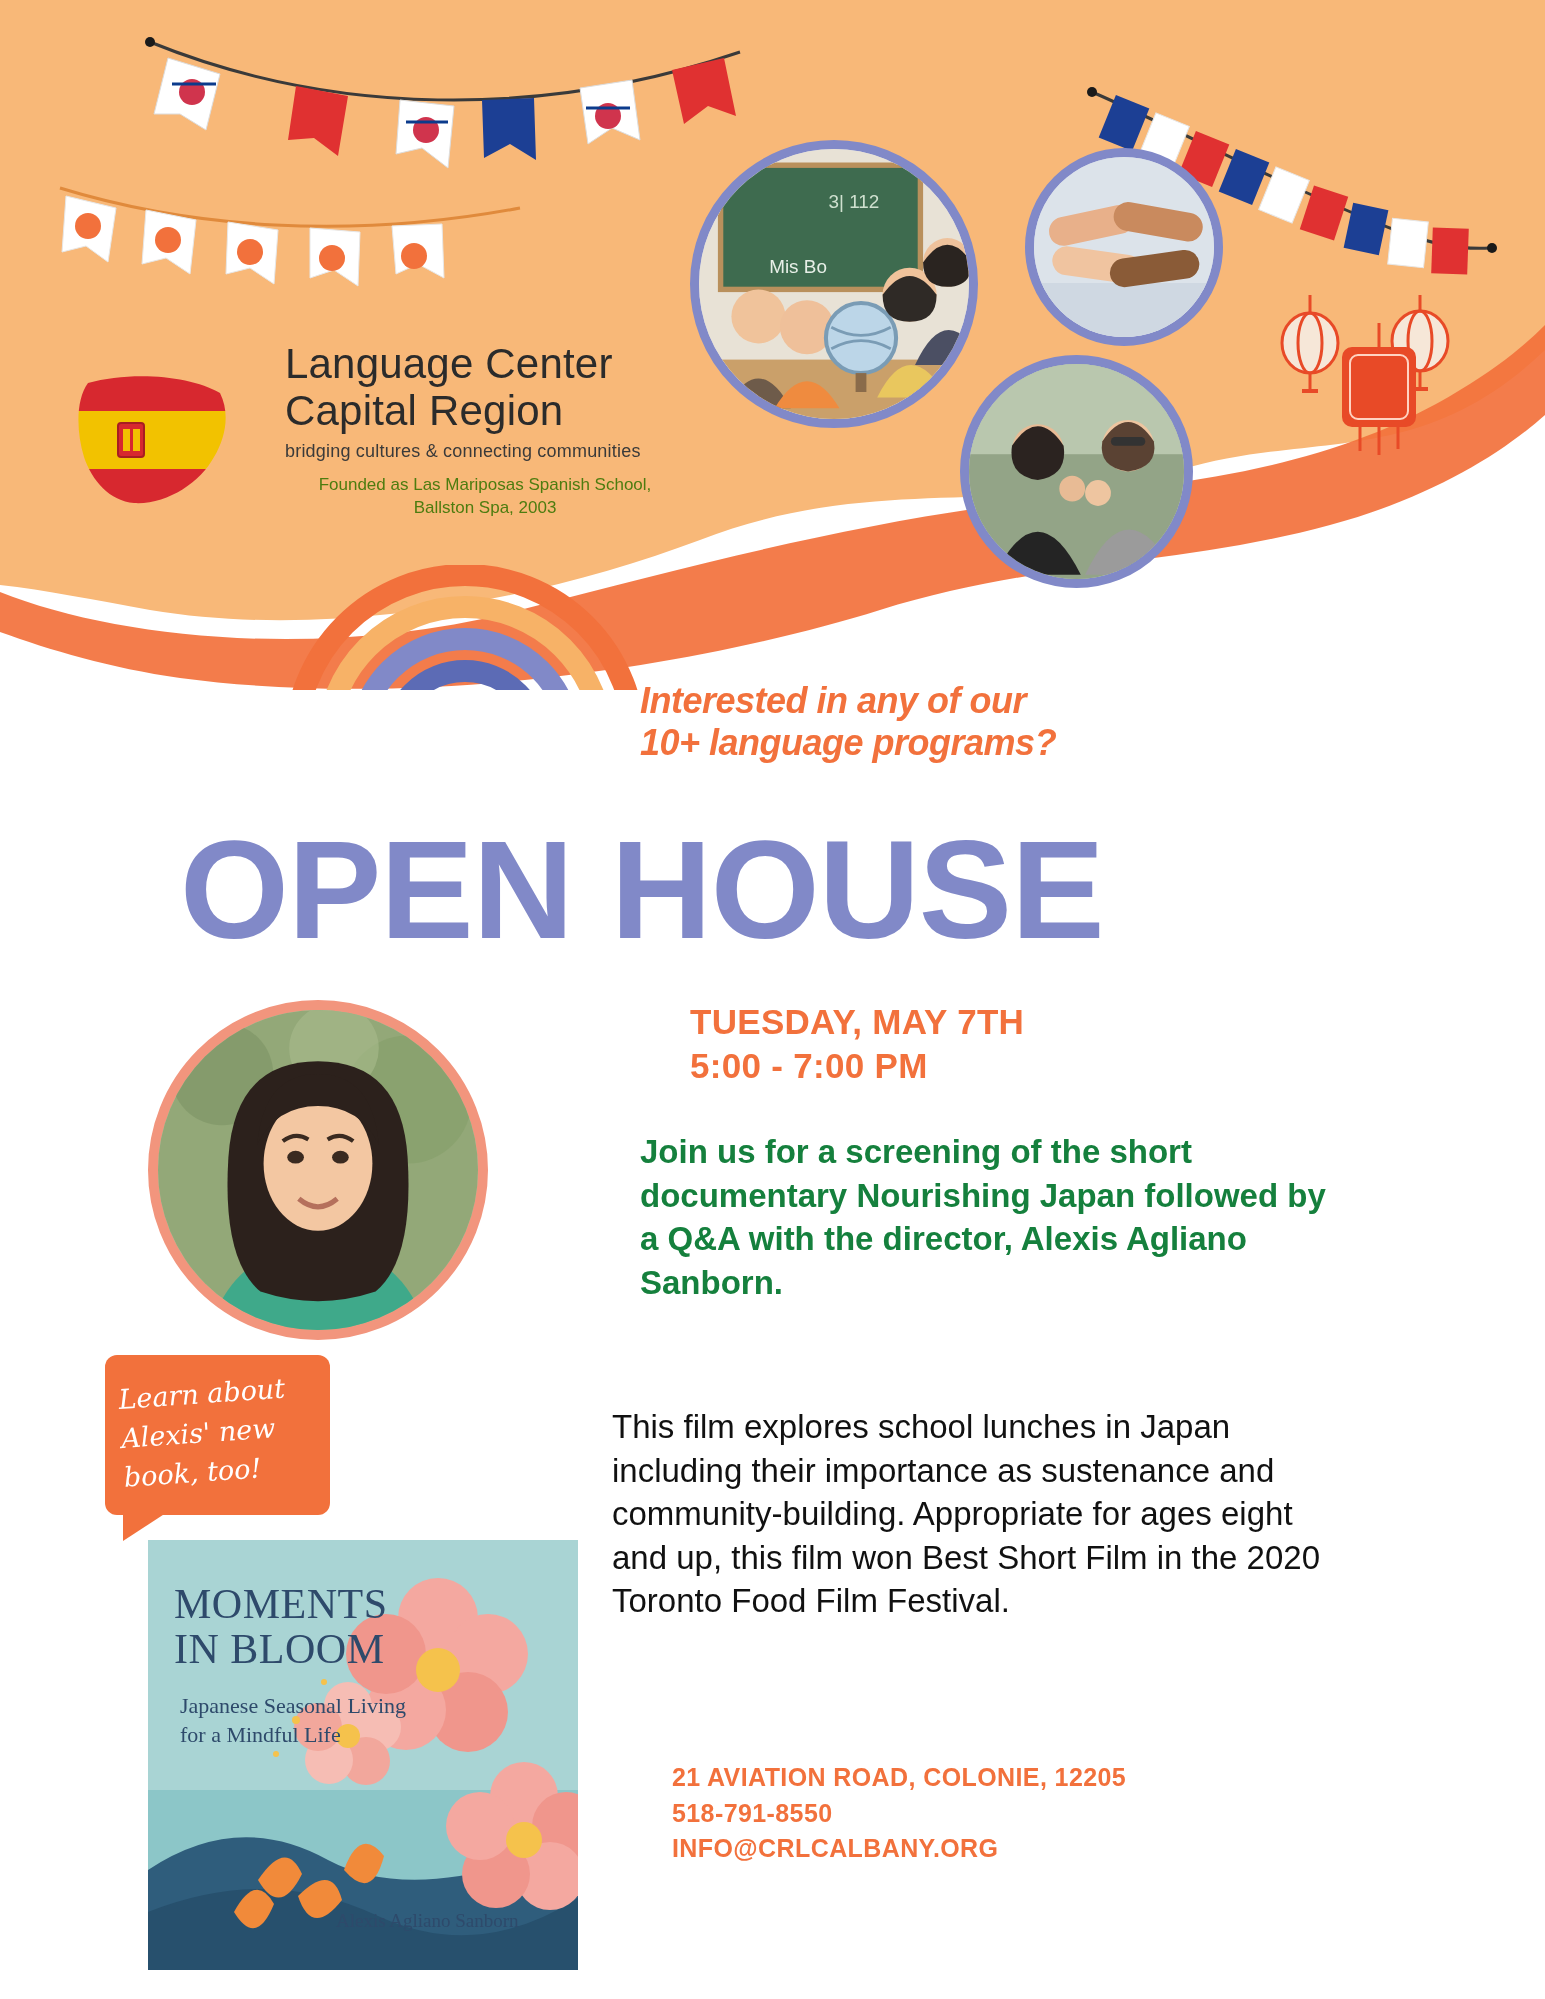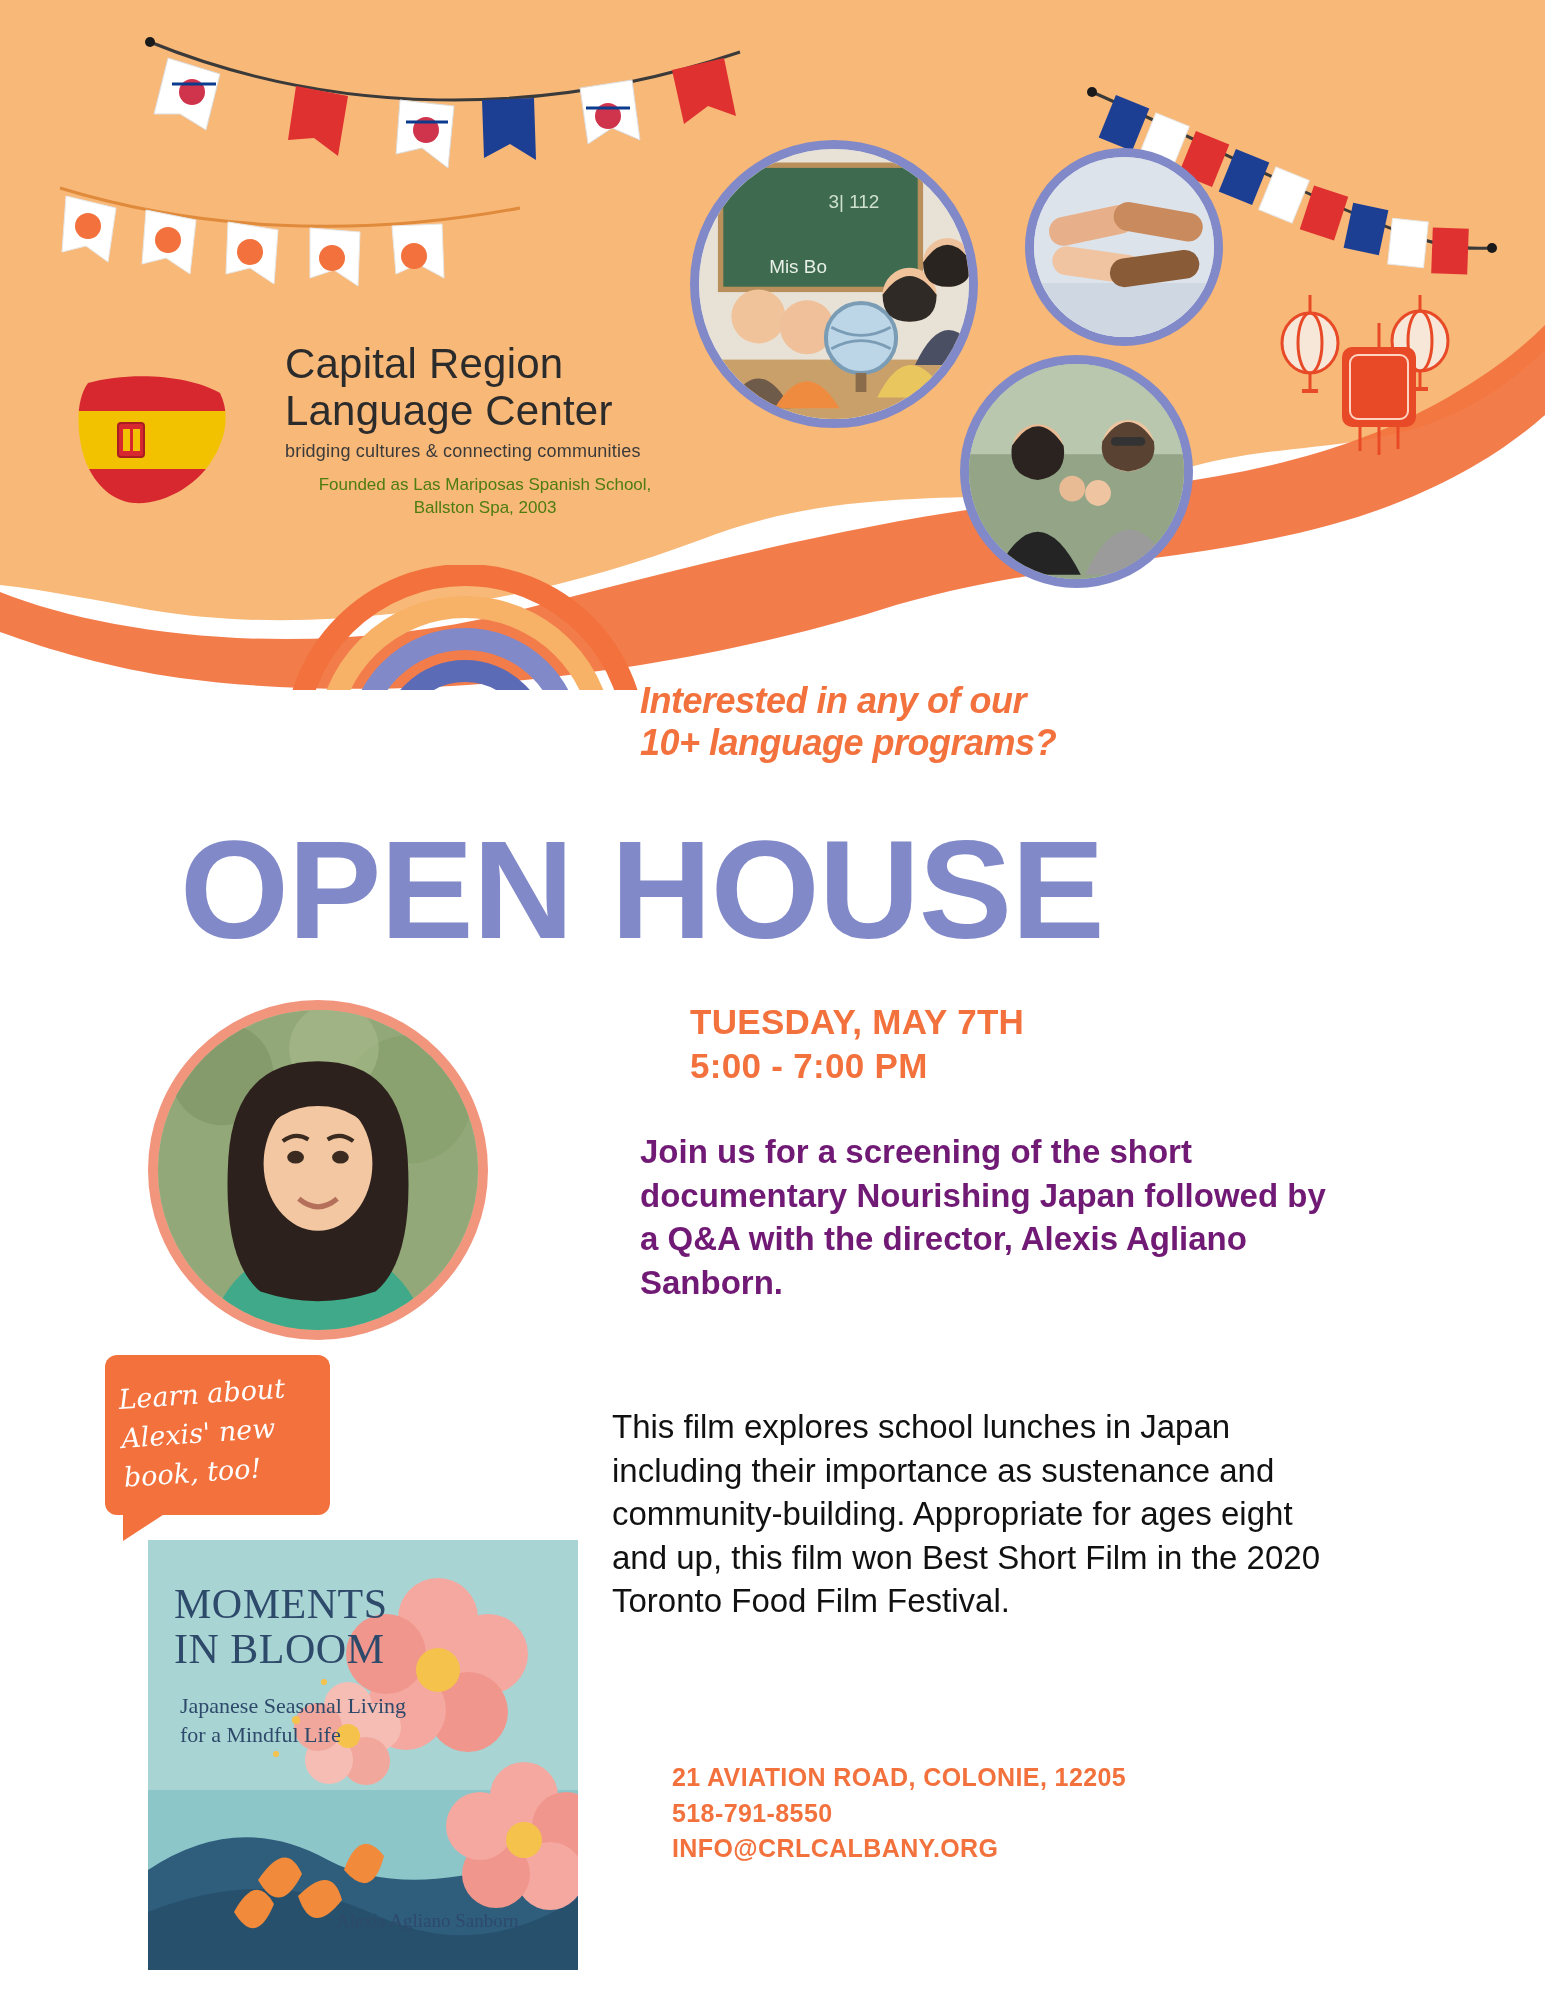--- a/index.html
+++ b/index.html
@@ -147,21 +147,21 @@
     line-height: 1.25;
     letter-spacing: 0.3px;
   }
   .blurb-bold {
     position: absolute;
     left: 640px;
     top: 1130px;
     width: 700px;
     font-size: 33px;
     font-weight: bold;
-    color: #701a75;
+    color: #15803d;
     line-height: 1.32;
   }
   .blurb {
     position: absolute;
     left: 612px;
     top: 1405px;
     width: 720px;
     font-size: 33px;
     color: #111111;
     line-height: 1.32;
@@ -435,22 +435,22 @@
         <rect x="0" y="0" width="165" height="46" fill="#d7282f"></rect>
         <rect x="0" y="46" width="165" height="58" fill="#f2c200"></rect>
         <rect x="0" y="104" width="165" height="50" fill="#d7282f"></rect>
         <rect x="48" y="58" width="26" height="34" rx="3" fill="#d7282f" stroke="#a71d22" stroke-width="2"></rect>
         <rect x="53" y="64" width="7" height="22" fill="#f2c200"></rect>
         <rect x="63" y="64" width="7" height="22" fill="#f2c200"></rect>
       </g>
     </svg>
 
     <div class="logo-text">
+      <div class="logo-title">Language Center</div>
       <div class="logo-title">Capital Region</div>
-      <div class="logo-title">Language Center</div>
       <div class="logo-sub">bridging cultures &amp; connecting communities</div>
       <div class="logo-founded">Founded as Las Mariposas Spanish School,</div>
       <div class="logo-founded" style="margin-top:0">Ballston Spa, 2003</div>
     </div>
   </div>
 </div>
 
 <div class="tagline">
   <div>Interested in any of our</div>
   <div>10+ language programs?</div>

